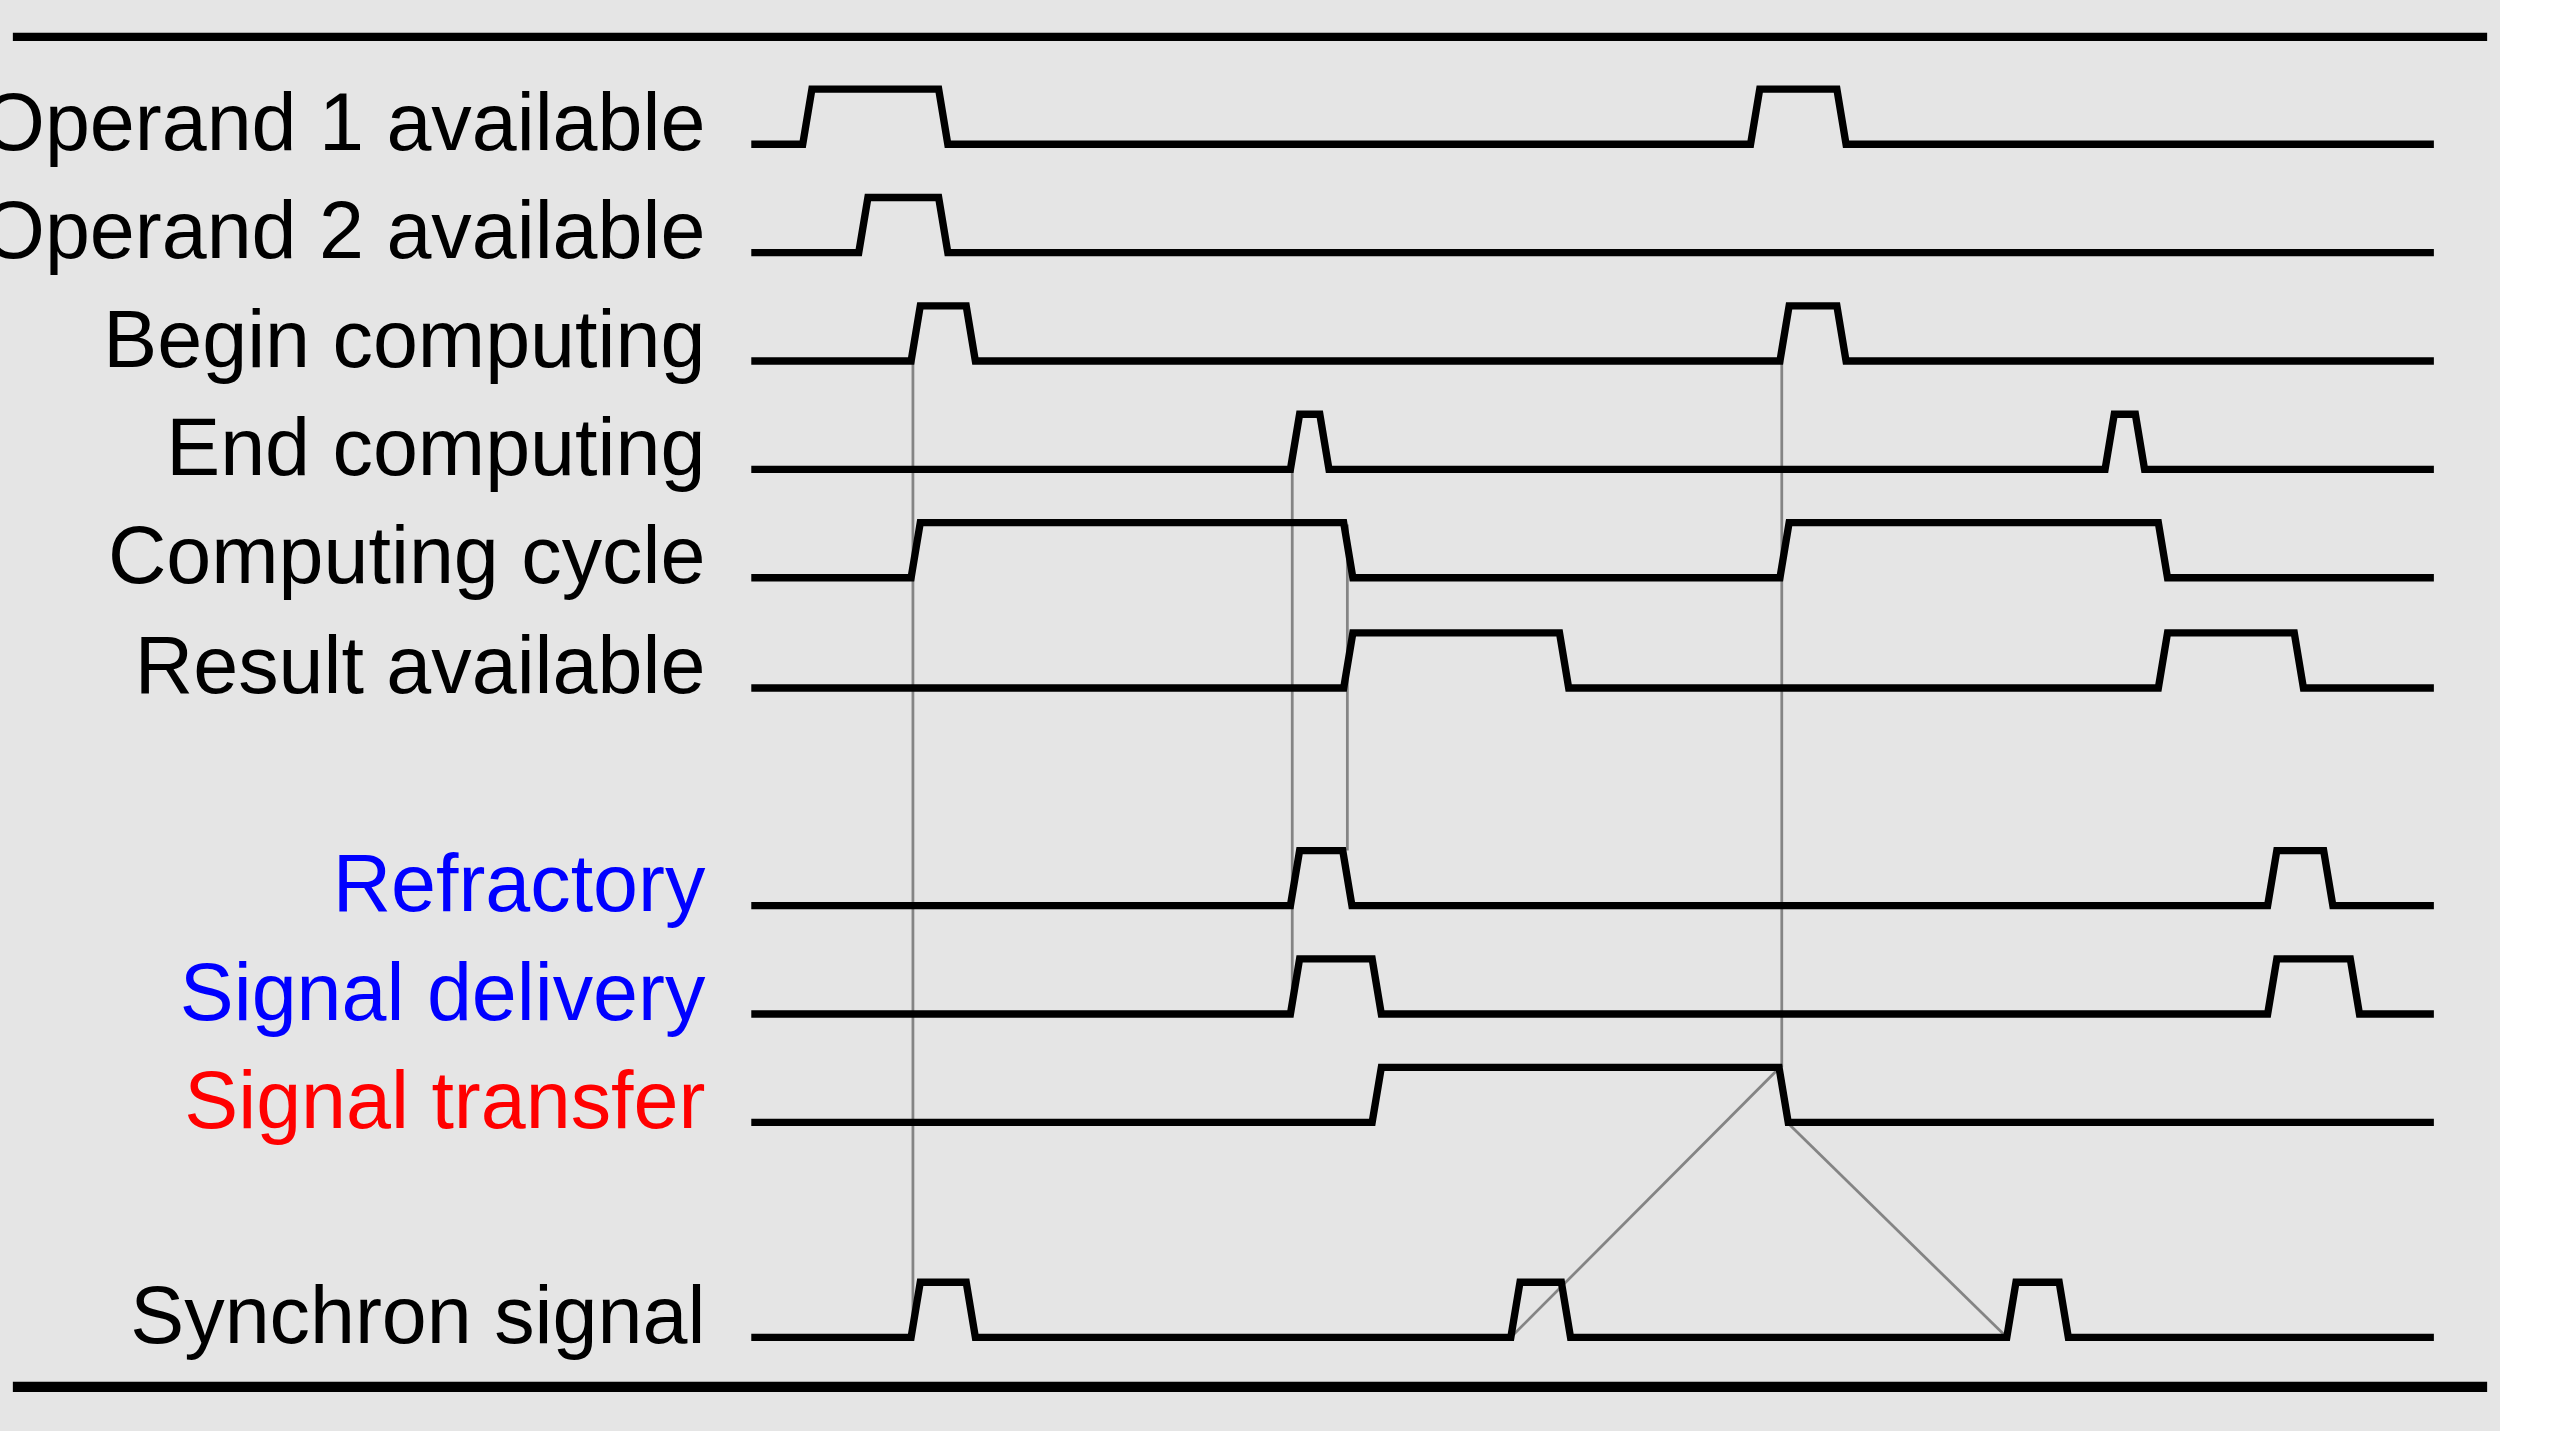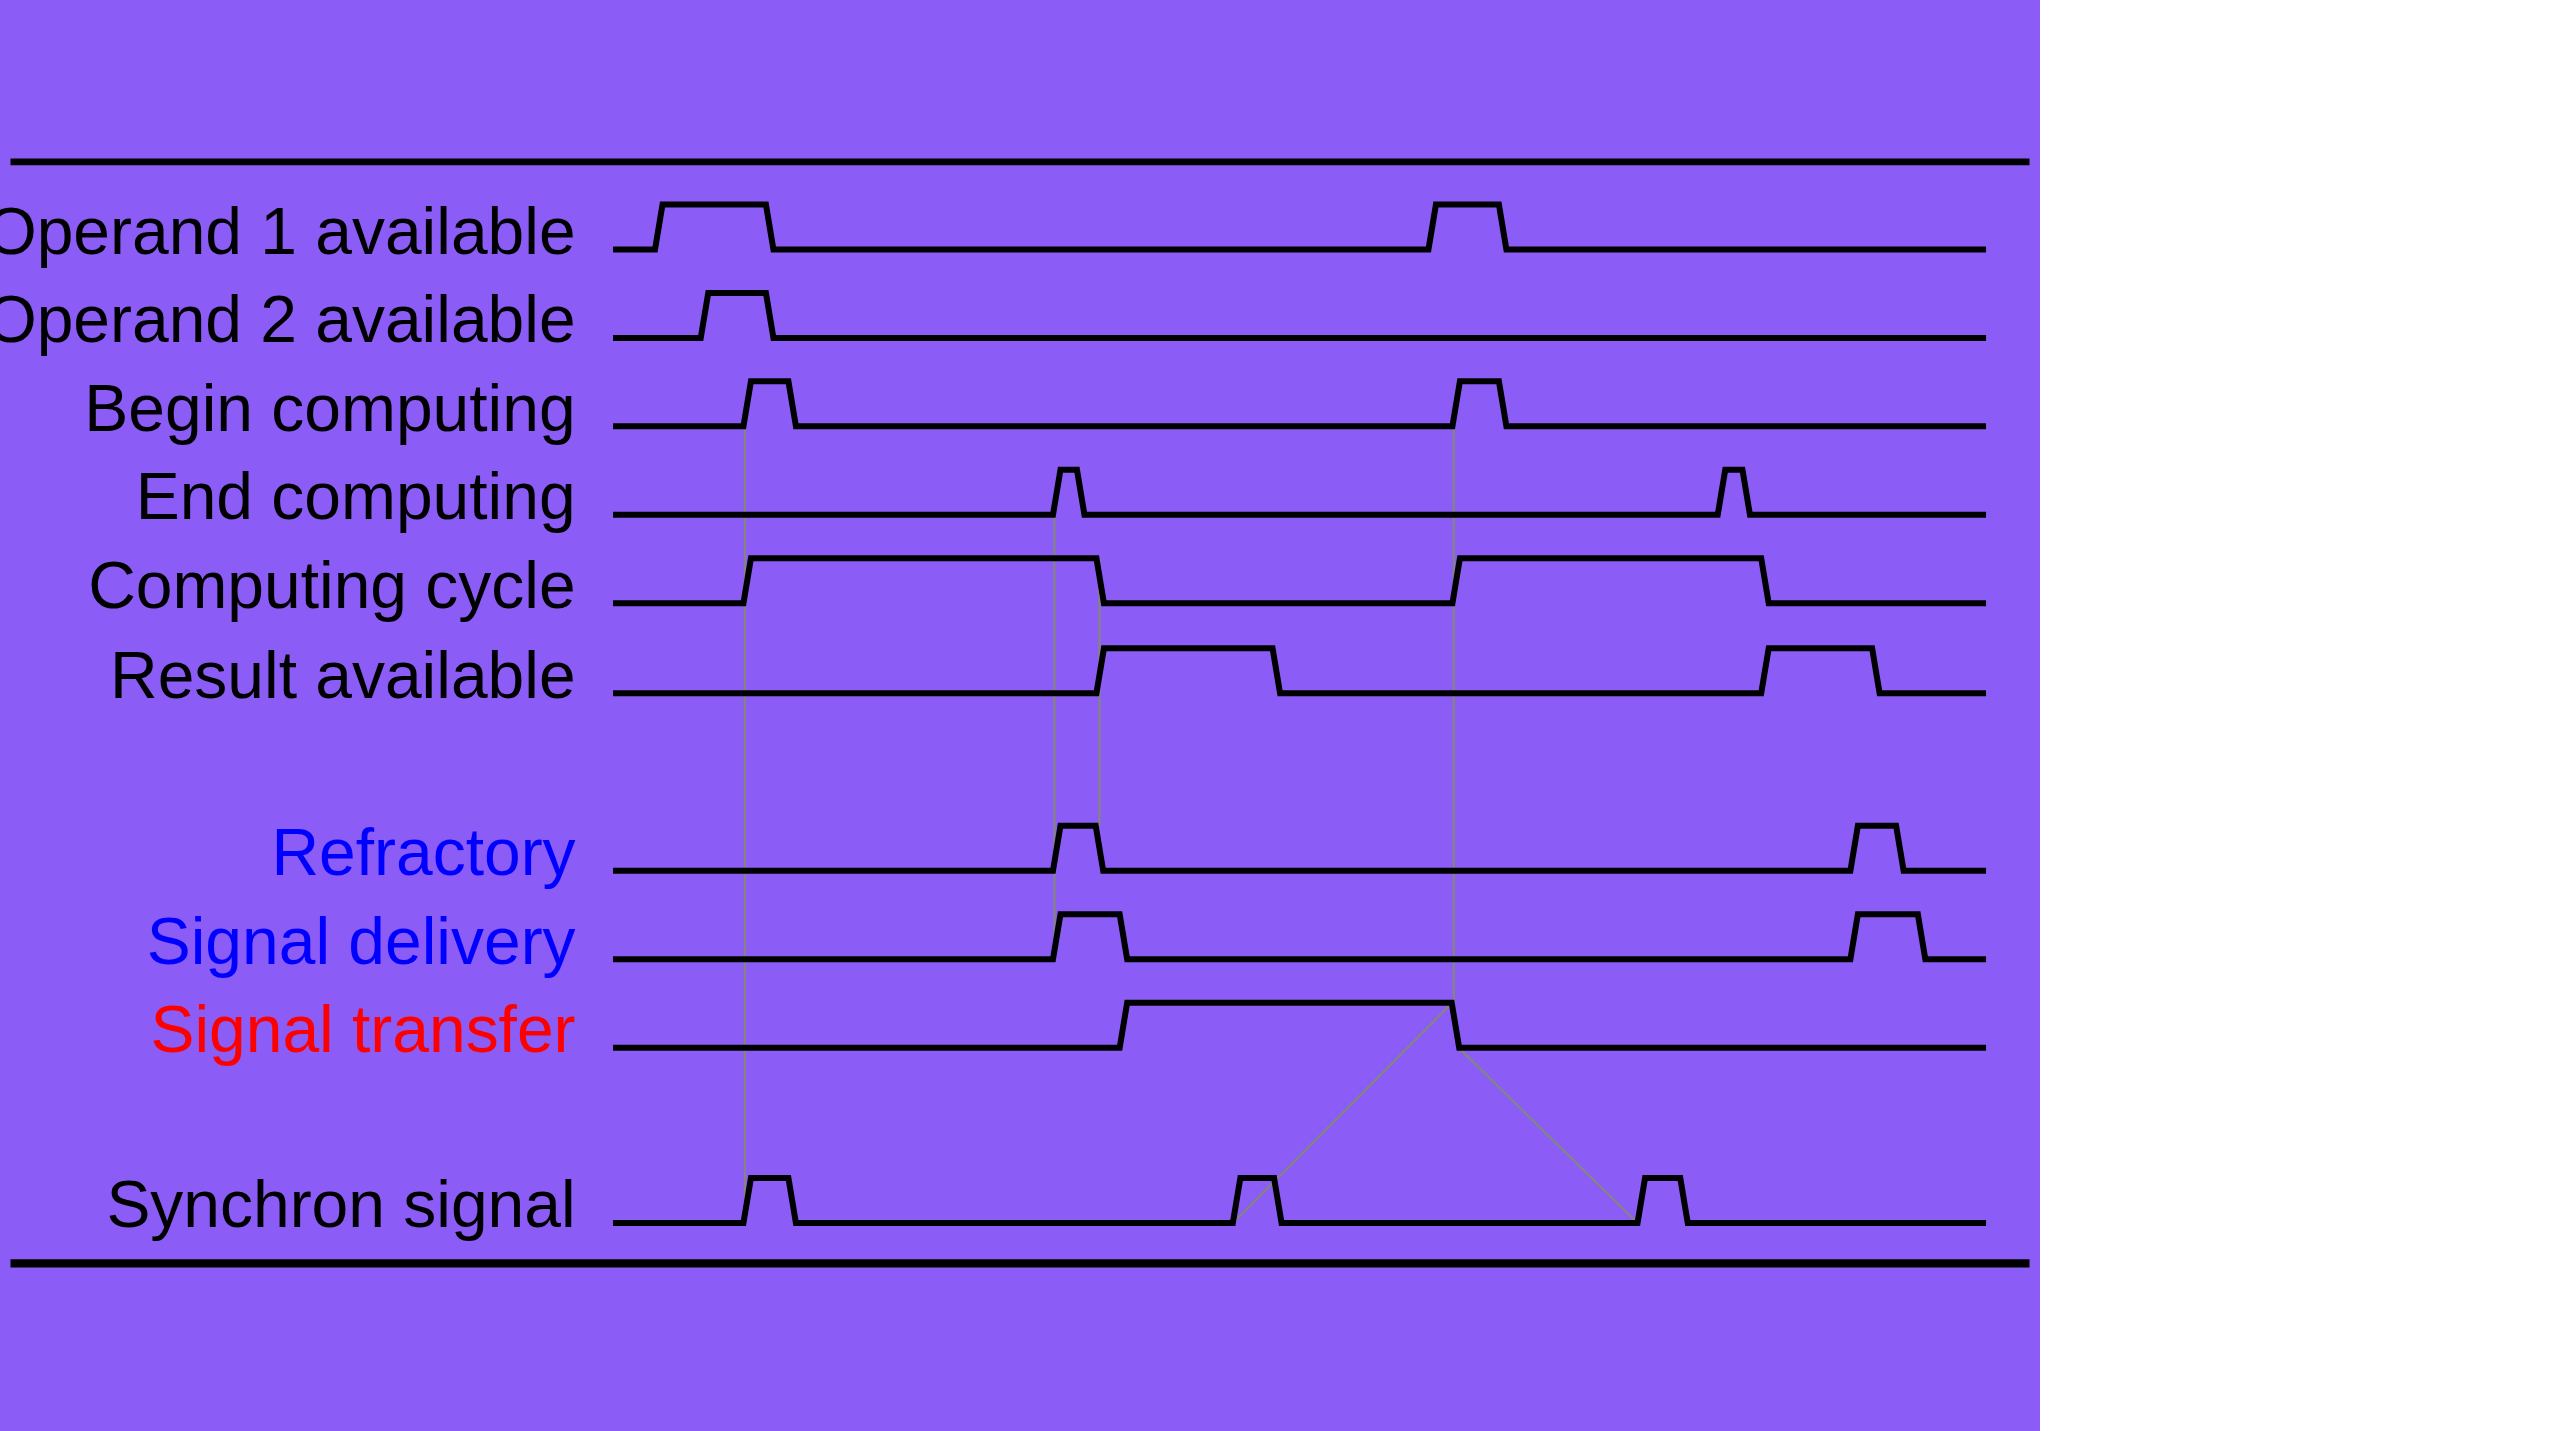--- a/index.html
+++ b/index.html
@@ -2,23 +2,23 @@
 <html style="font-size:15px"><head>
 <meta charset="utf-8">
 <style>
   html, body {
     margin: 0;
     padding: 0;
     background: #ffffff;
   }
   .stage {
     position: relative;
-    width: 2040px;
+    width: 2500px;
     height: 1432px;
-    background: #8b5cf6;
+    background: #e5e5e5;
     overflow: hidden;
     font-family: "Liberation Sans", "DejaVu Sans", sans-serif;
   }
   .stage svg {
     position: absolute;
     inset: 0;
     width: 100%;
     height: 100%;
   }
   .sig-label {

